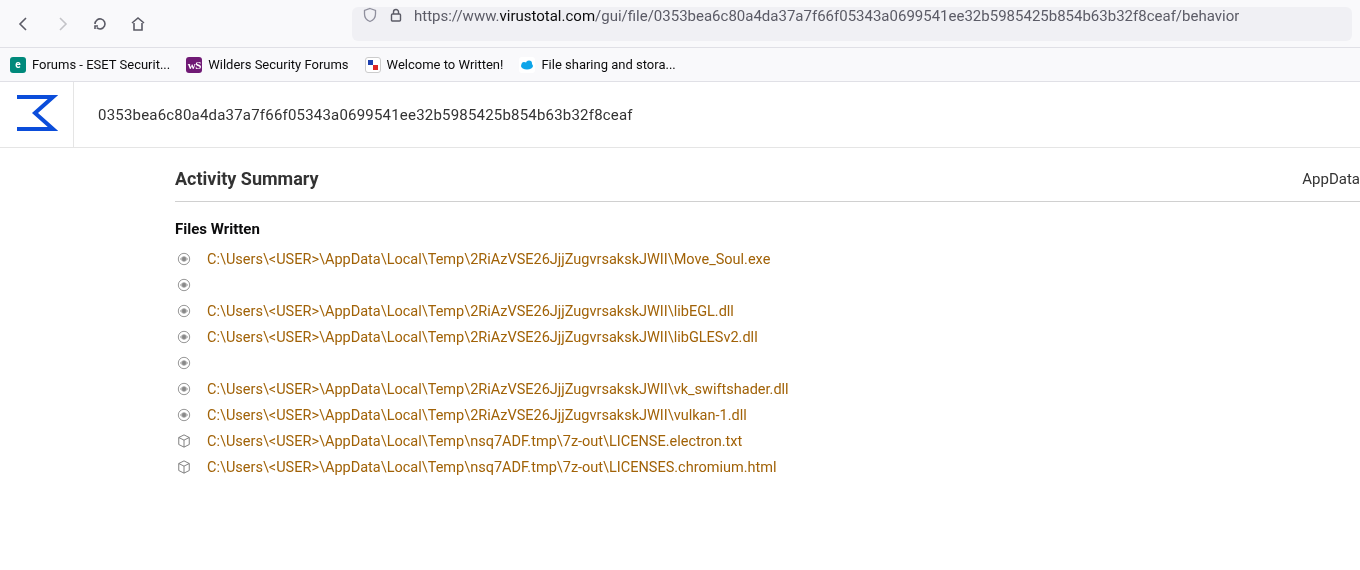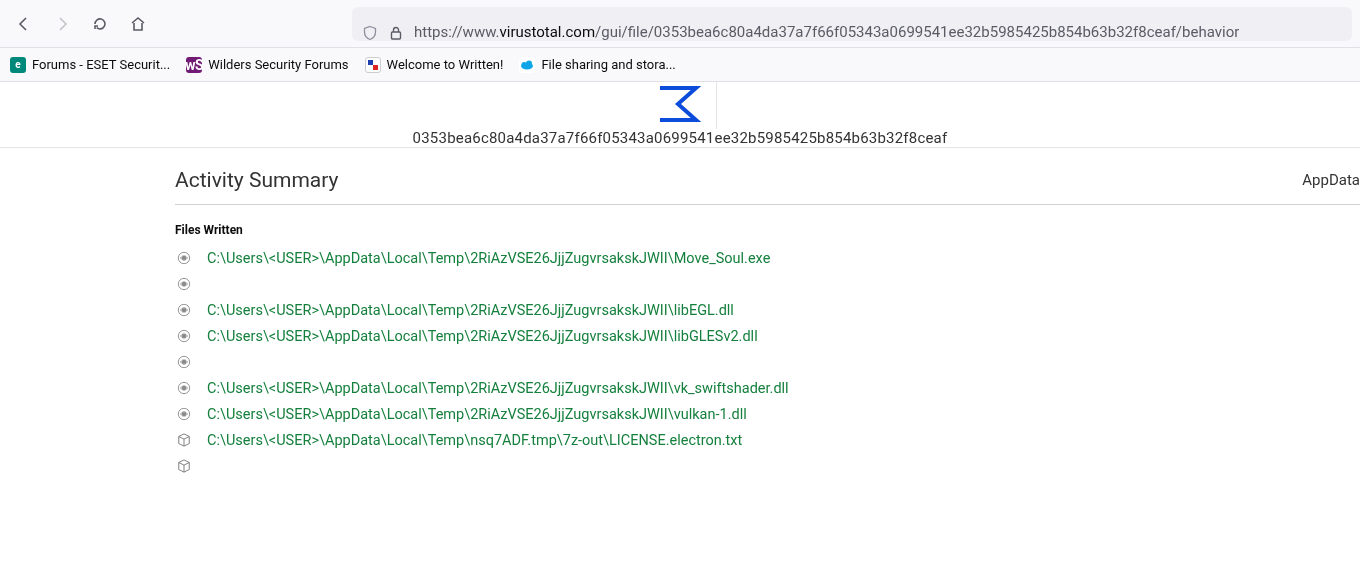--- a/index.html
+++ b/index.html
@@ -3,56 +3,56 @@
   <meta charset="utf-8">
   <style>
     * { margin: 0; padding: 0; box-sizing: border-box; }
     body { font-family: -apple-system, BlinkMacSystemFont, "Segoe UI", Roboto, Arial, sans-serif; font-size: 14px; color: #0c0c0d; background: #fff; width: 1360px; height: 570px; overflow: hidden; }
 
     .browser-toolbar { display: flex; align-items: center; height: 48px; background: #f9f9fb; border-bottom: 1px solid #e0e0e6; padding: 0 8px; gap: 6px; }
     .nav-btn { width: 32px; height: 32px; display: flex; align-items: center; justify-content: center; border-radius: 4px; color: #5b5b66; }
     .nav-btn.disabled { color: #c4c4c8; }
     .nav-btn svg { width: 16px; height: 16px; }
     .addr-spacer { width: 186px; }
-    .addr-bar { flex: 1; display: flex; align-items: flex-end; height: 34px; background: #f0f0f4; border-radius: 6px; padding: 0 10px; gap: 10px; max-width: 1020px; }
+    .addr-bar { flex: 1; display: flex; align-items: flex-start; height: 34px; background: #f0f0f4; border-radius: 6px; padding: 0 10px; gap: 10px; max-width: 1020px; }
     .addr-icon { display: flex; align-items: center; justify-content: center; color: #5b5b66; }
     .addr-icon.shield { color: #8f8f9d; }
     .addr-icon svg { width: 16px; height: 16px; }
     .url-text { color: #5b5b66; font-size: 15px; white-space: nowrap; overflow: hidden; }
     .url-text .url-accent { color: #0c0c0d; }
 
     .bookmarks-bar { display: flex; align-items: center; height: 34px; background: #f9f9fb; border-bottom: 1px solid #e0e0e6; padding: 0 10px; gap: 16px; }
     .bookmark-item { display: flex; align-items: center; gap: 6px; font-size: 13px; color: #0c0c0d; white-space: nowrap; }
     .bm-icon { width: 16px; height: 16px; display: inline-flex; align-items: center; justify-content: center; border-radius: 3px; font-size: 10px; font-weight: bold; color: #fff; }
     .bm-eset { background: #00897b; }
-    .bm-ws { background: #701a75; font-size: 14px; letter-spacing: -0.5px; }
+    .bm-ws { background: #701a75; font-size: 11px; letter-spacing: -0.5px; font-family: Liberation Serif, serif; }
     .bm-robtex { background: #fff; border: 1px solid #ccc; position: relative; }
     .bm-robtex::before { content: ""; position: absolute; left: 2px; top: 2px; width: 5px; height: 5px; background: #1e40af; }
     .bm-robtex::after { content: ""; position: absolute; right: 2px; bottom: 2px; width: 5px; height: 5px; background: #dc2626; }
     .bm-cloud { background: #fff; }
     .bm-cloud svg { width: 16px; height: 16px; }
 
-    .vt-header { display: flex; align-items: center; height: 66px; border-bottom: 1px solid #e5e5e5; flex-direction: column; }
+    .vt-header { display: flex; align-items: center; height: 66px; border-bottom: 1px solid #e5e5e5; }
     .vt-logo-box { width: 74px; height: 66px; display: flex; align-items: center; justify-content: center; border-right: 1px solid #e5e5e5; }
     .vt-logo { color: #0b4dda; }
     .vt-logo svg { width: 48px; height: 40px; }
     .vt-hash { padding: 0 24px; font-size: 15px; color: #333; letter-spacing: 0.2px; }
 
     .content { padding: 20px 0 0 175px; }
     .activity-header { display: flex; align-items: center; justify-content: space-between; border-bottom: 1px solid #d0d0d0; padding-bottom: 12px; margin-bottom: 18px; padding-right: 0; }
-    .activity-title { font-size: 21px; font-weight: 400; color: #333; }
+    .activity-title { font-size: 18px; font-weight: 700; color: #333; }
     .download-link { font-size: 15px; color: #333; white-space: nowrap; }
 
-    .section-title { font-size: 12px; font-weight: 700; color: #0c0c0d; margin-bottom: 12px; }
+    .section-title { font-size: 15px; font-weight: 700; color: #0c0c0d; margin-bottom: 12px; }
     .file-list { display: flex; flex-direction: column; gap: 8px; }
     .file-row { display: flex; align-items: center; gap: 14px; }
     .file-icon { width: 18px; height: 18px; display: flex; align-items: center; justify-content: center; color: #888; flex-shrink: 0; }
     .file-icon.box { color: #707070; }
     .file-icon svg { width: 14px; height: 14px; }
-    .file-path { font-size: 14.5px; color: #15803d; white-space: nowrap; }
+    .file-path { font-size: 14.5px; color: #a16207; white-space: nowrap; }
   </style>
 </head>
 <body>
 
 <div class="browser-toolbar">
   <div class="nav-btn">
     <svg viewBox="0 0 16 16" fill="none" stroke="currentColor" stroke-width="1.6">
         <path d="M10 2 L4 8 L10 14"></path>
       </svg>
   </div>
@@ -214,15 +214,16 @@
         </span>
         <span class="file-path">C:\Users\&lt;USER&gt;\AppData\Local\Temp\nsq7ADF.tmp\7z-out\LICENSE.electron.txt</span>
       </div>
       <div class="file-row">
         <span class="file-icon box">
           <svg viewBox="0 0 16 16" fill="currentColor">
             <path d="M8 1 L14 4v8l-6 3-6-3V4z" fill="none" stroke="currentColor" stroke-width="1"></path>
             <path d="M2 4l6 3 6-3M8 7v8" fill="none" stroke="currentColor" stroke-width="1"></path>
           </svg>
         </span>
+        <span class="file-path">C:\Users\&lt;USER&gt;\AppData\Local\Temp\nsq7ADF.tmp\7z-out\LICENSES.chromium.html</span>
       </div>
     </div>
 </div>
 
 </body></html>

